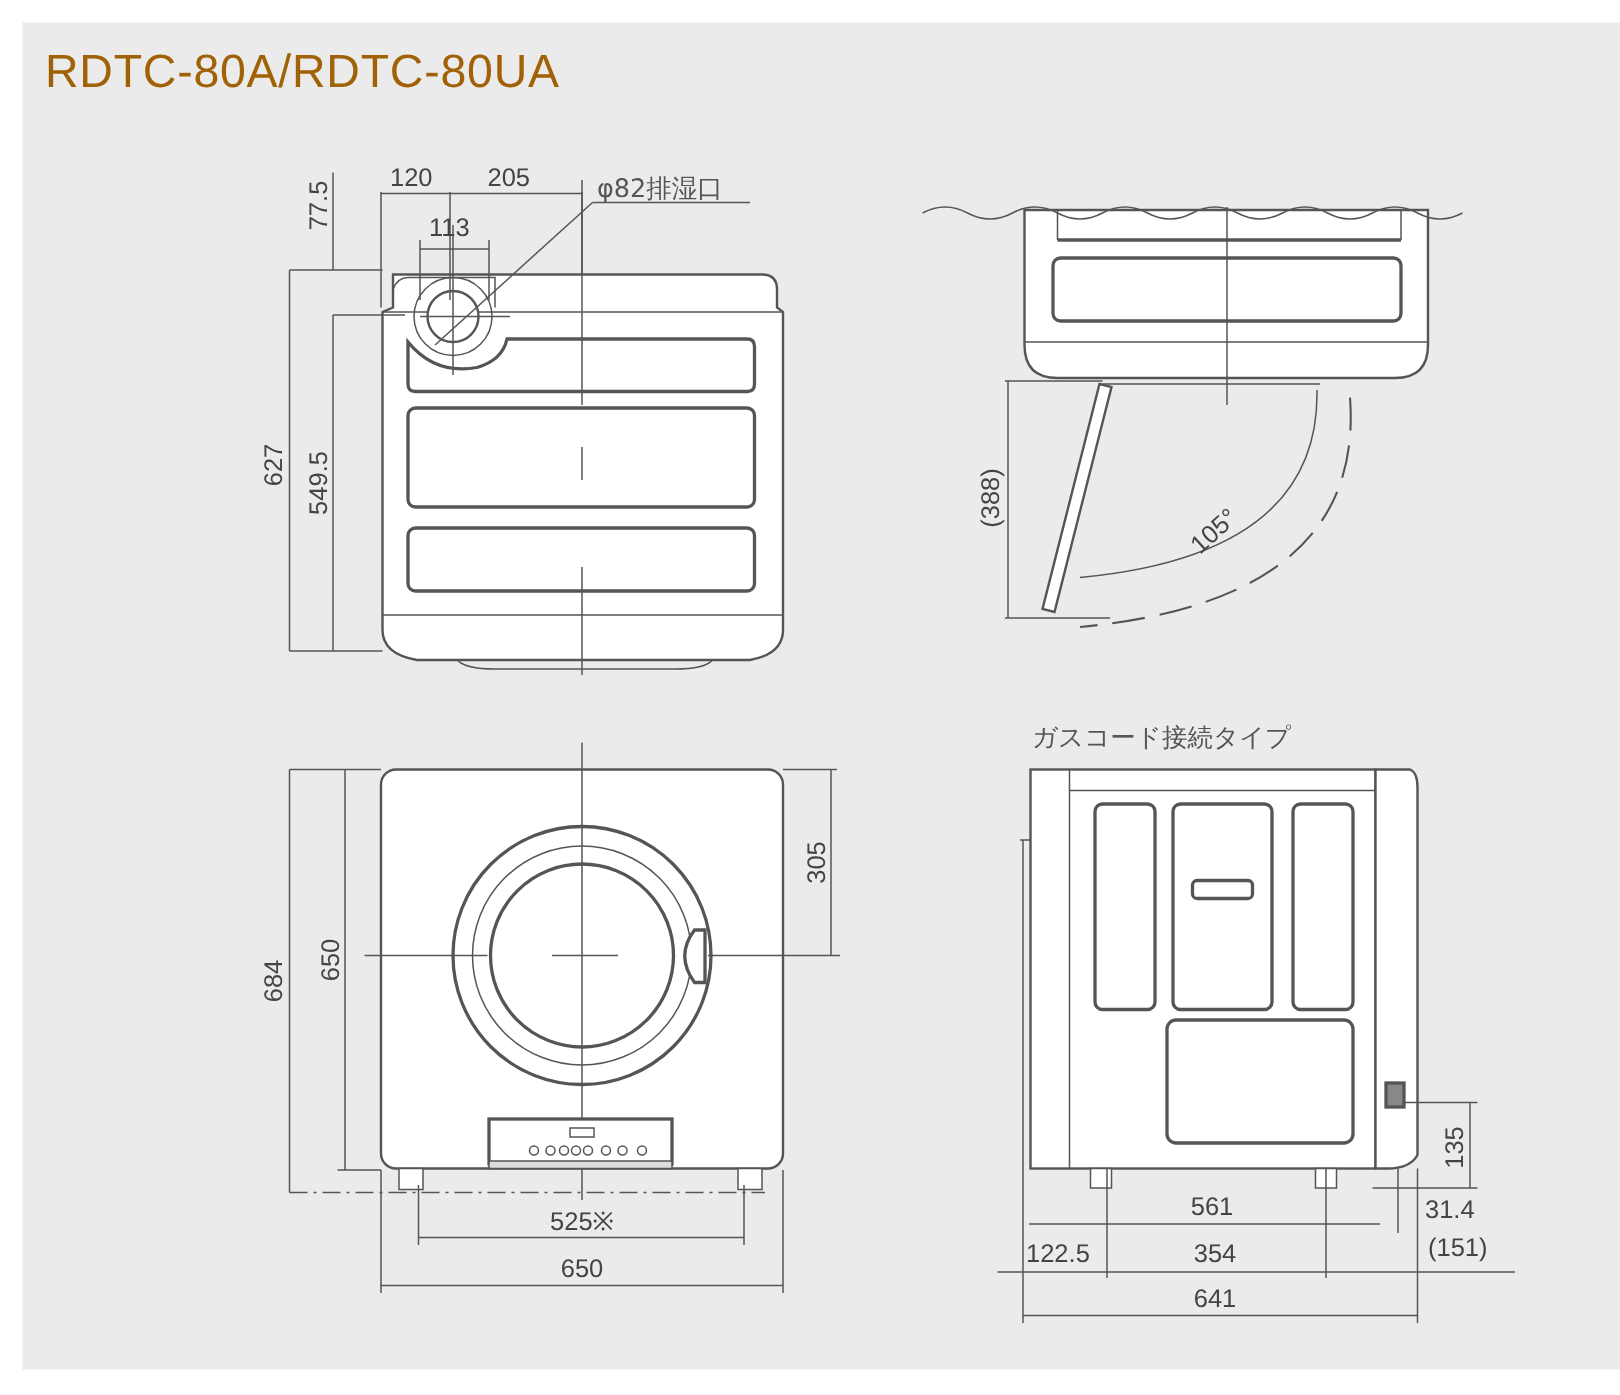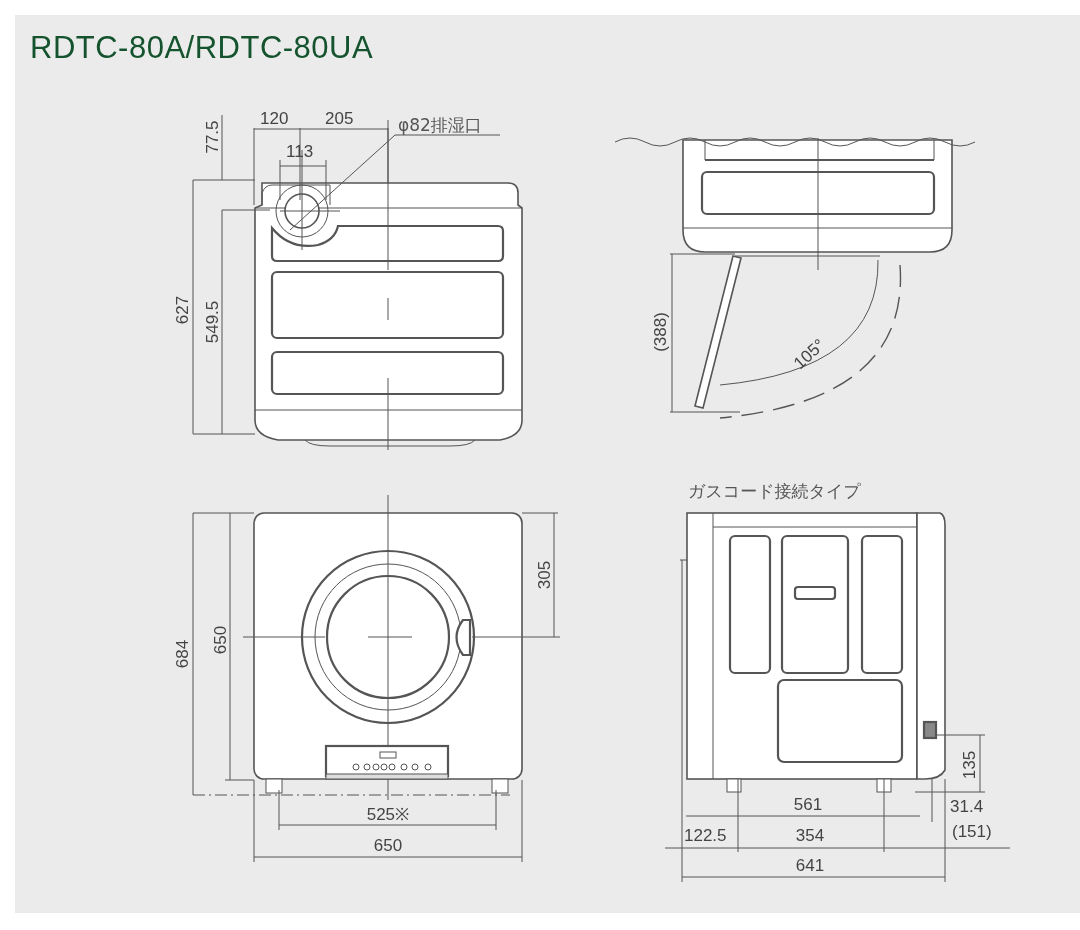--- a/index.html
+++ b/index.html
@@ -1,18 +1,18 @@
 <!DOCTYPE html>
 <html><head>
 <meta charset="utf-8">
 <style>
   html, body { margin:0; padding:0; background:#ffffff; }
   body { width:1080px; height:930px; position:relative; overflow:hidden; font-family:"Liberation Sans", sans-serif; }
   .panel { position:absolute; left:15px; top:15px; width:1065px; height:898px; background:#ebebeb; }
-  .title { position:absolute; left:30px; top:30px; font-size:31px; color:#14532d; letter-spacing:0.5px; font-family:"Liberation Sans", sans-serif; }
+  .title { position:absolute; left:30px; top:30px; font-size:31px; color:#a16207; letter-spacing:0.5px; font-family:"Liberation Sans", sans-serif; }
   svg { position:absolute; left:0; top:0; }
   .dim { font-family:"Liberation Sans", sans-serif; font-size:17px; fill:#444; }
   .lbl { font-family:"DejaVu Sans", sans-serif; font-size:17px; fill:#555; }
   .ln { stroke:#555; stroke-width:1; fill:none; }
   .body { stroke:#555; stroke-width:1.6; fill:#fff; }
   .thick { stroke:#555; stroke-width:2.2; fill:#fff; }
   .cl { stroke:#555; stroke-width:1; fill:none; }
   .dash { stroke:#555; stroke-width:1.4; fill:none; stroke-dasharray:22 10; }
   .dashdot { stroke:#555; stroke-width:1; fill:none; stroke-dasharray:12 4 2 4; }
 </style>

